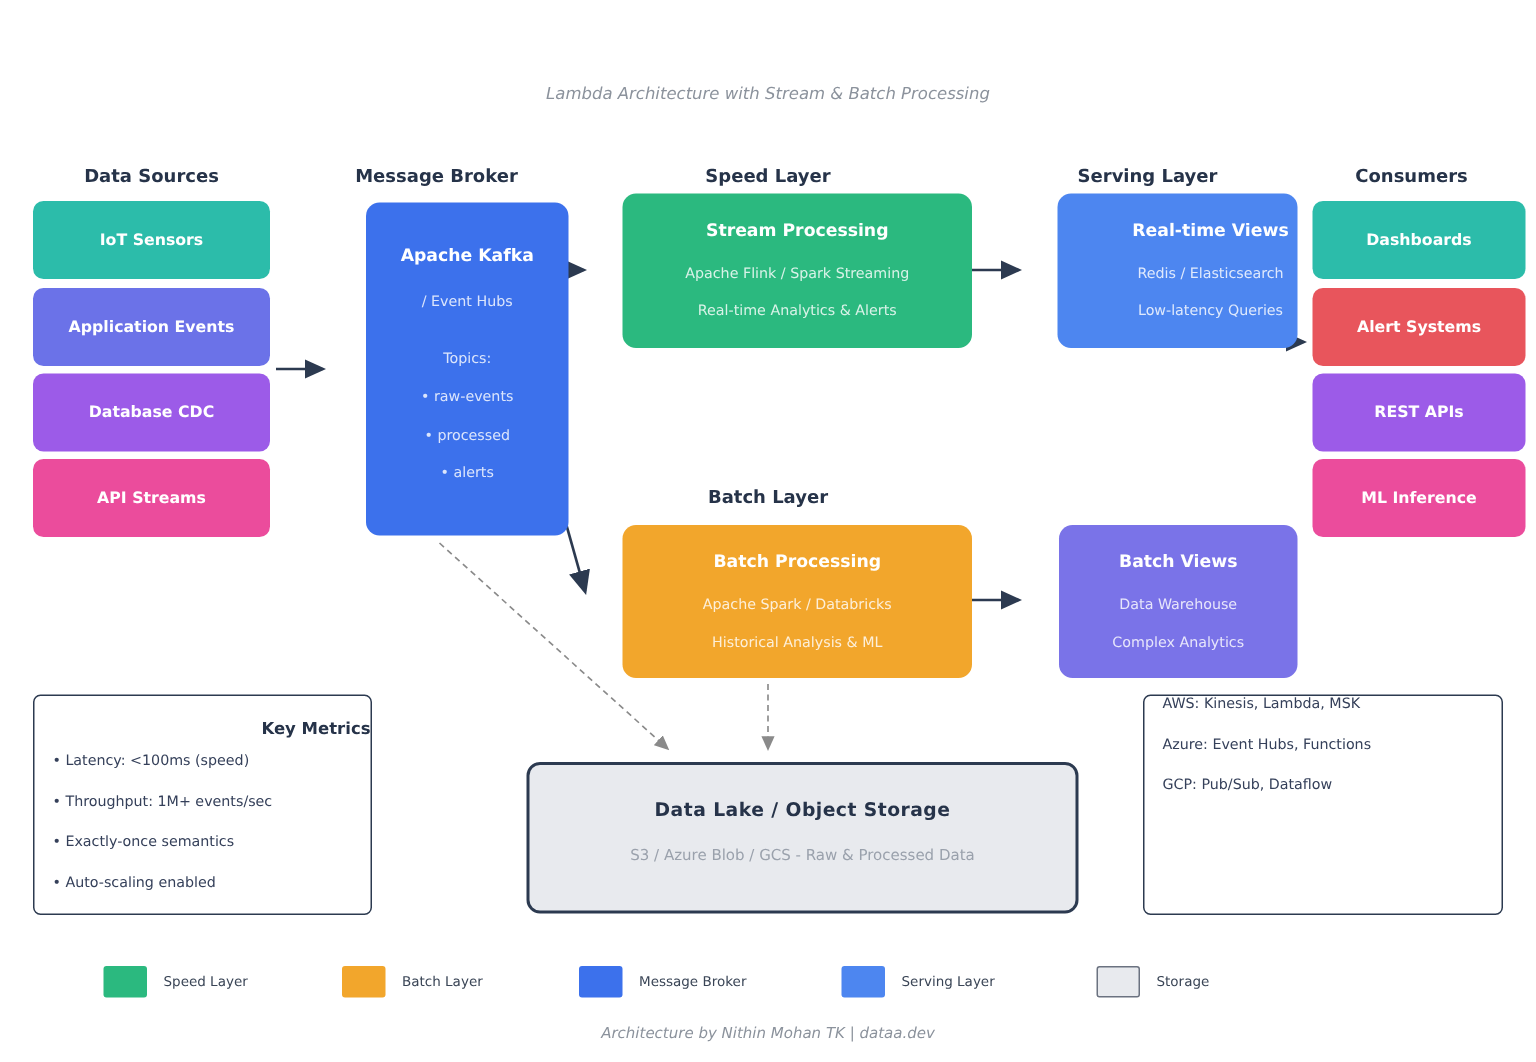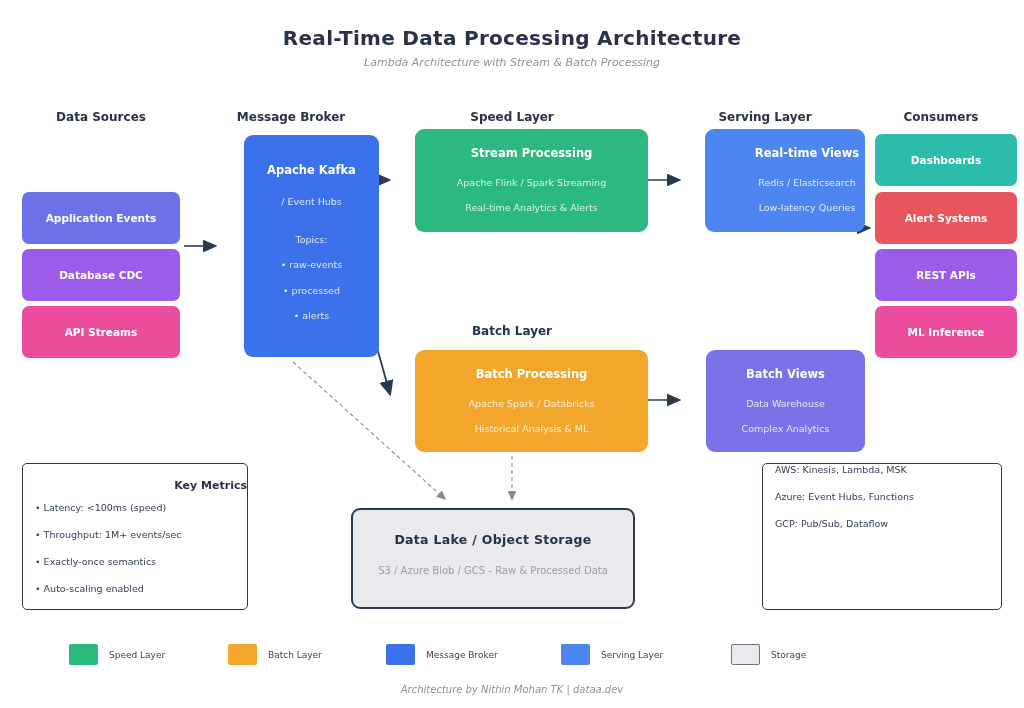--- a/index.html
+++ b/index.html
@@ -83,30 +83,32 @@
     <line x1="184" y1="246" x2="215" y2="246" stroke="#2c3a50" stroke-width="1.6" marker-end="url(#ah)"></line>
     <line x1="363" y1="180" x2="389" y2="180" stroke="#2c3a50" stroke-width="1.6" marker-end="url(#ah)"></line>
     <line x1="633" y1="180" x2="679" y2="180" stroke="#2c3a50" stroke-width="1.6" marker-end="url(#ah)"></line>
     <line x1="848" y1="228" x2="869" y2="228" stroke="#2c3a50" stroke-width="1.6" marker-end="url(#ah)"></line>
     <line x1="361" y1="291" x2="390" y2="394" stroke="#2c3a50" stroke-width="1.8" marker-end="url(#ah)"></line>
     <line x1="633" y1="400" x2="679" y2="400" stroke="#2c3a50" stroke-width="1.6" marker-end="url(#ah)"></line>
     <line x1="293" y1="362" x2="445" y2="499" stroke="#8a8a8a" stroke-width="1.1" stroke-dasharray="4 3" marker-end="url(#ah-gray)"></line>
     <line x1="512" y1="456" x2="512" y2="499" stroke="#8a8a8a" stroke-width="1.1" stroke-dasharray="4 3" marker-end="url(#ah-gray)"></line>
   </svg>
 
-  <div class="title">Real-Time Data Processing Architecture</div>
   <div class="subtitle">Lambda Architecture with Stream &amp; Batch Processing</div>
 
   <div class="col-header" style="left:21px; top:110px; width:160px;">Data Sources</div>
   <div class="col-header" style="left:221px; top:110px; width:140px;">Message Broker</div>
   <div class="col-header" style="left:412px; top:110px; width:200px;">Speed Layer</div>
   <div class="col-header" style="left:665px; top:110px; width:200px;">Serving Layer</div>
   <div class="col-header" style="left:861px; top:110px; width:160px;">Consumers</div>
   <div class="col-header" style="left:412px; top:324px; width:200px;">Batch Layer</div>
 
+  <div class="node-sm" style="left:22px; top:134px; background:var(--teal);">
+    <span>IoT Sensors</span>
+  </div>
   <div class="node-sm" style="left:22px; top:192px; background:var(--indigo);">
     <span>Application Events</span>
   </div>
   <div class="node-sm" style="left:22px; top:249px; background:var(--purple);">
     <span>Database CDC</span>
   </div>
   <div class="node-sm" style="left:22px; top:306px; background:var(--pink);">
     <span>API Streams</span>
   </div>
 
@@ -157,21 +159,21 @@
   </div>
 
   <div class="panel" style="left:22px; top:463px; width:226px; height:147px;">
     <div class="p-title">Key Metrics</div>
     <div class="p-item">• Latency: &lt;100ms (speed)</div>
     <div class="p-item">• Throughput: 1M+ events/sec</div>
     <div class="p-item">• Exactly-once semantics</div>
     <div class="p-item">• Auto-scaling enabled</div>
   </div>
 
-  <div class="storage-panel" style="left:351px; top:508px; width:284px; height:101px;">
+  <div class="storage-panel" style="left:351px; top:508px; width:368px; height:101px;">
     <div class="s-title">Data Lake / Object Storage</div>
     <div class="s-sub">S3 / Azure Blob / GCS - Raw &amp; Processed Data</div>
   </div>
 
   <div class="panel" style="left:762px; top:463px; width:240px; height:147px;">
     <div class="p-item">AWS: Kinesis, Lambda, MSK</div>
     <div class="p-item">Azure: Event Hubs, Functions</div>
     <div class="p-item">GCP: Pub/Sub, Dataflow</div>
   </div>
 

